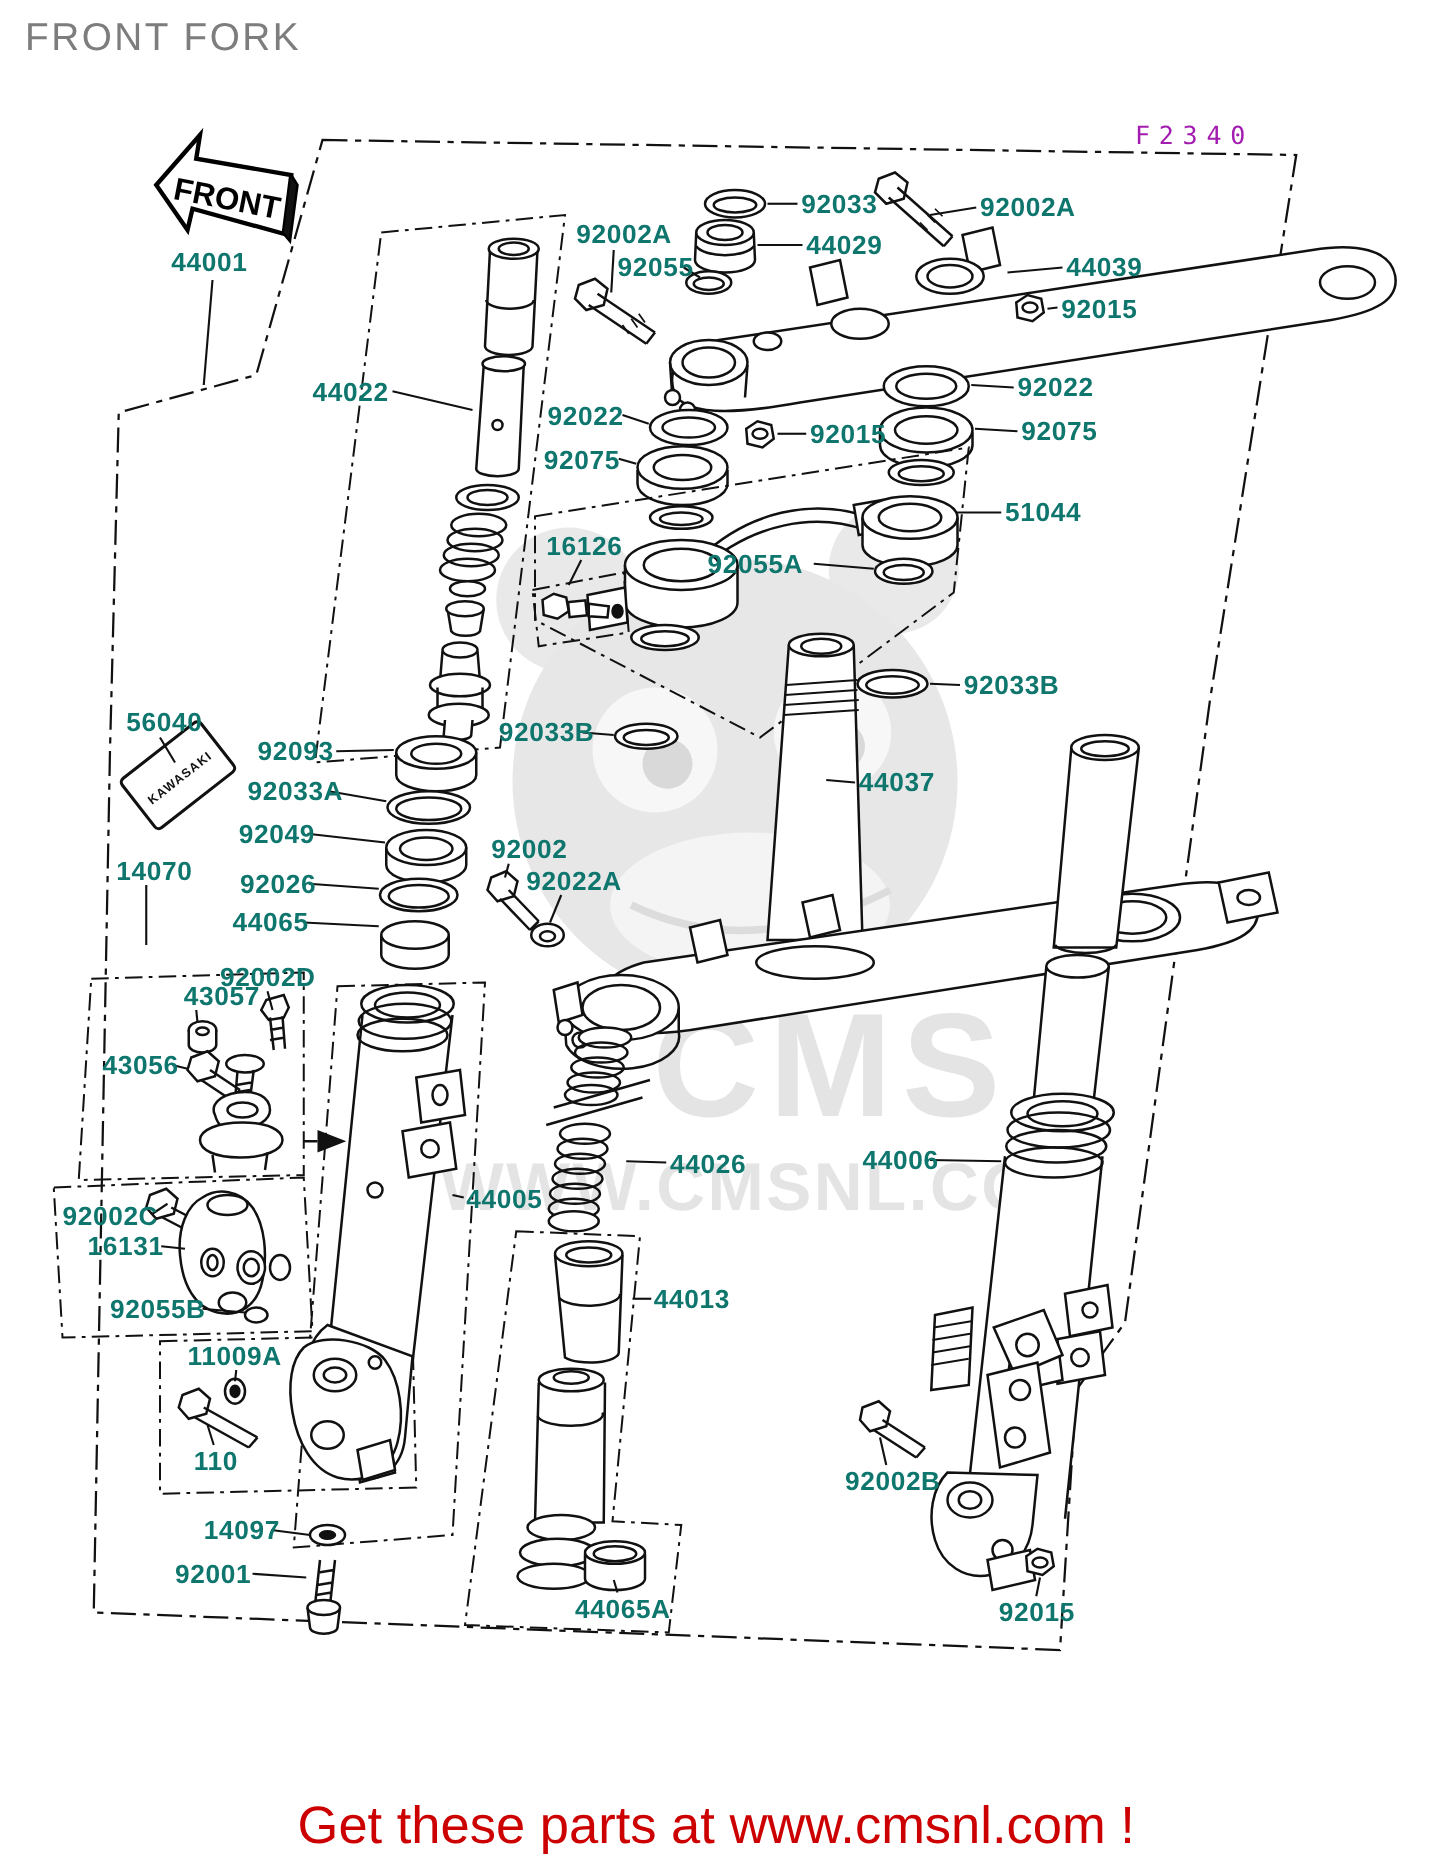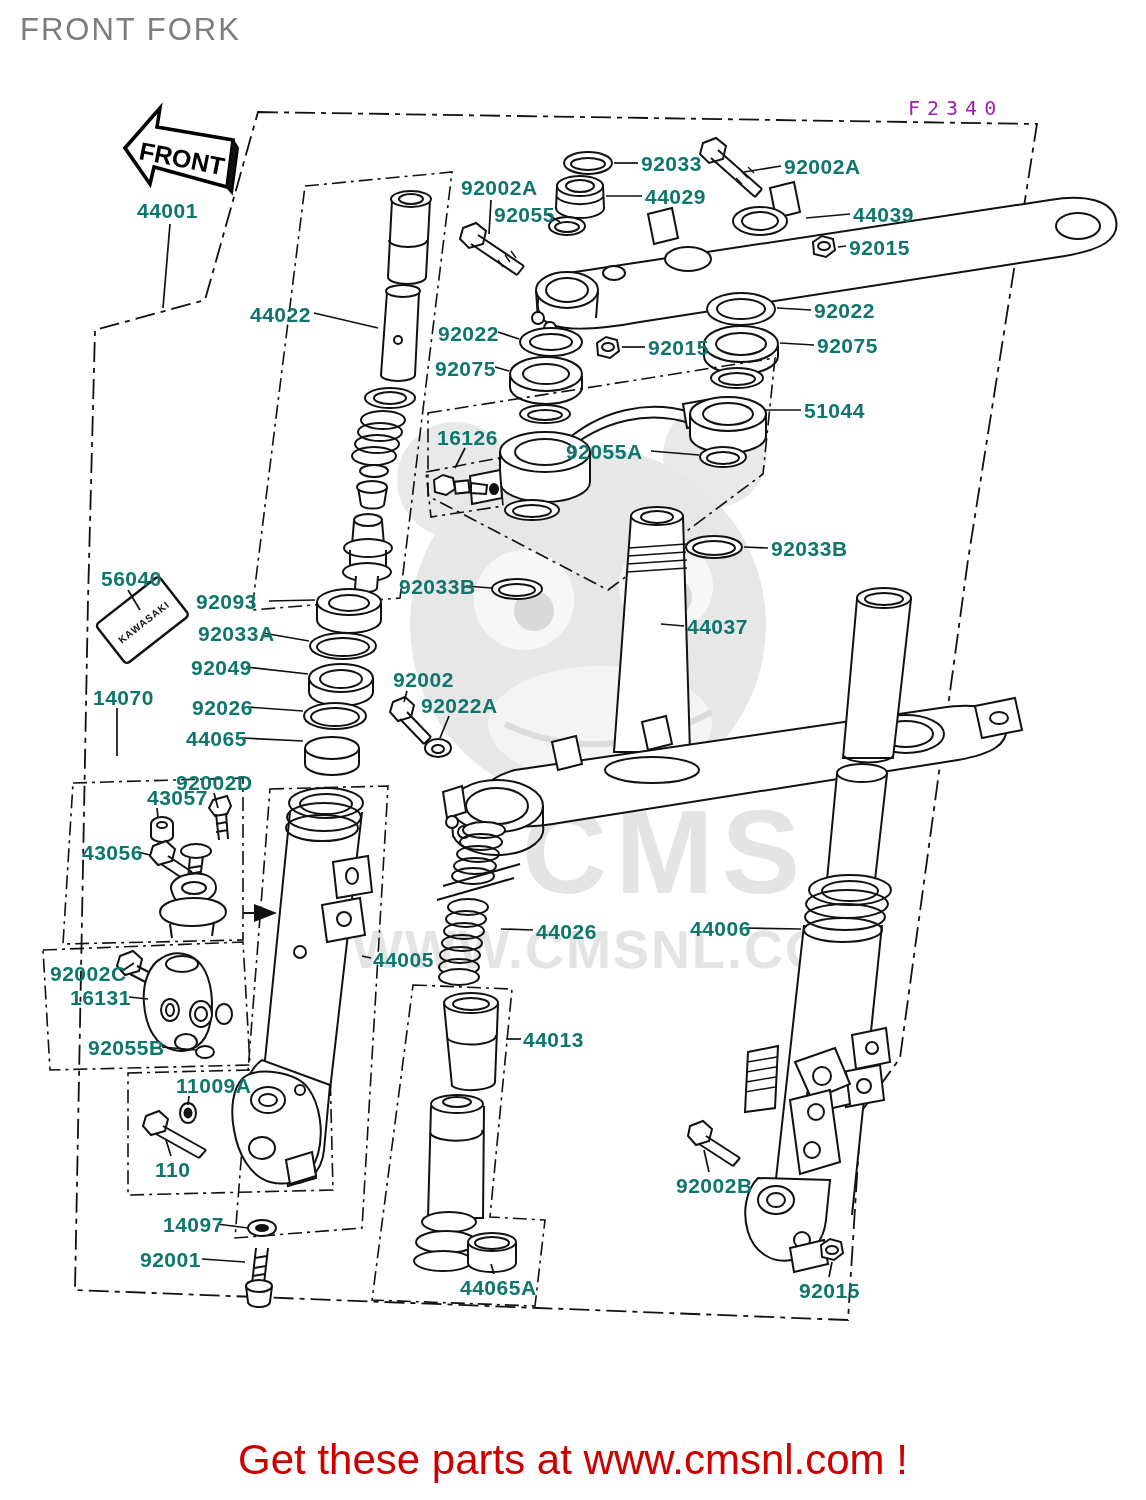--- a/index.html
+++ b/index.html
@@ -477,36 +477,36 @@
     <div class="part-label" style="left:250px;top:303px">44022</div>
     <div class="part-label" style="left:438px;top:322px">92022</div>
     <div class="part-label" style="left:435px;top:357px">92075</div>
     <div class="part-label" style="left:648px;top:336px">92015</div>
     <div class="part-label" style="left:804px;top:399px">51044</div>
     <div class="part-label" style="left:437px;top:426px">16126</div>
     <div class="part-label" style="left:566px;top:440px">92055A</div>
     <div class="part-label" style="left:771px;top:537px">92033B</div>
     <div class="part-label" style="left:399px;top:575px">92033B</div>
     <div class="part-label" style="left:101px;top:567px">56040</div>
-    <div class="part-label" style="left:196px;top:590px">92093</div>
+    <div class="part-label" style="left:206px;top:590px">92093</div>
     <div class="part-label" style="left:198px;top:622px">92033A</div>
     <div class="part-label" style="left:191px;top:656px">92049</div>
     <div class="part-label" style="left:687px;top:615px">44037</div>
     <div class="part-label" style="left:192px;top:696px">92026</div>
     <div class="part-label" style="left:186px;top:727px">44065</div>
     <div class="part-label" style="left:393px;top:668px">92002</div>
     <div class="part-label" style="left:421px;top:694px">92022A</div>
     <div class="part-label" style="left:93px;top:686px">14070</div>
     <div class="part-label" style="left:176px;top:771px">92002D</div>
     <div class="part-label" style="left:147px;top:786px">43057</div>
     <div class="part-label" style="left:82px;top:841px">43056</div>
     <div class="part-label" style="left:50px;top:962px">92002C</div>
     <div class="part-label" style="left:70px;top:986px">16131</div>
     <div class="part-label" style="left:88px;top:1036px">92055B</div>
-    <div class="part-label" style="left:176px;top:1074px">11009A</div>
+    <div class="part-label" style="left:150px;top:1074px">11009A</div>
     <div class="part-label" style="left:155px;top:1158px">110</div>
     <div class="part-label" style="left:373px;top:948px">44005</div>
     <div class="part-label" style="left:536px;top:920px">44026</div>
     <div class="part-label" style="left:690px;top:917px">44006</div>
     <div class="part-label" style="left:523px;top:1028px">44013</div>
     <div class="part-label" style="left:163px;top:1213px">14097</div>
     <div class="part-label" style="left:140px;top:1248px">92001</div>
     <div class="part-label" style="left:460px;top:1276px">44065A</div>
     <div class="part-label" style="left:676px;top:1174px">92002B</div>
     <div class="part-label" style="left:799px;top:1279px">92015</div>

